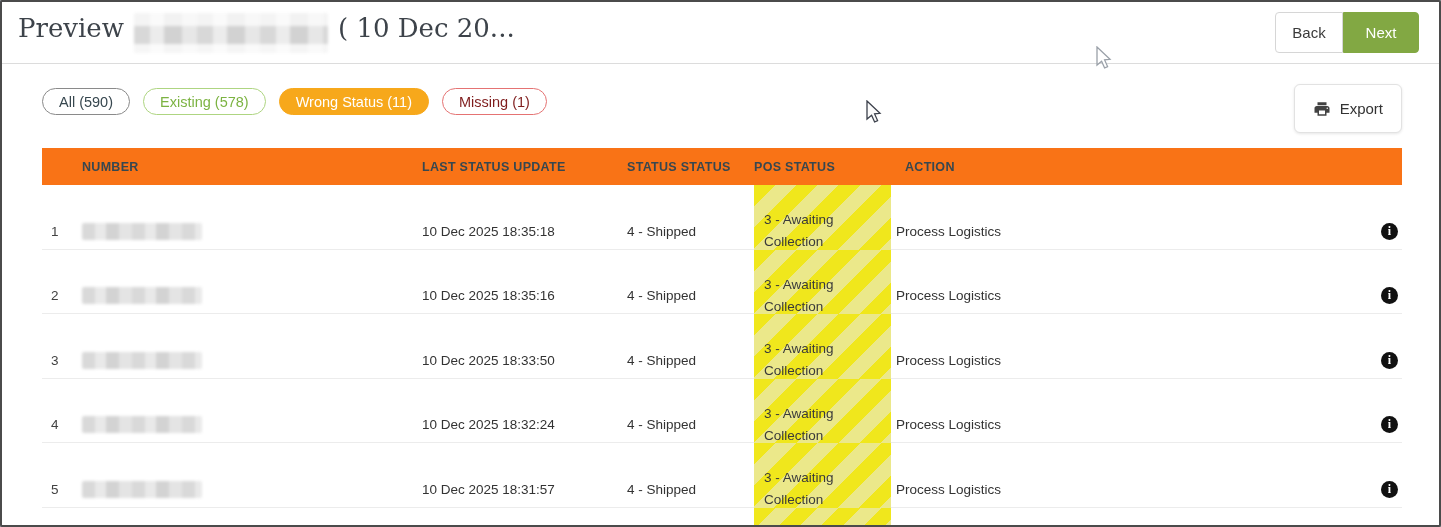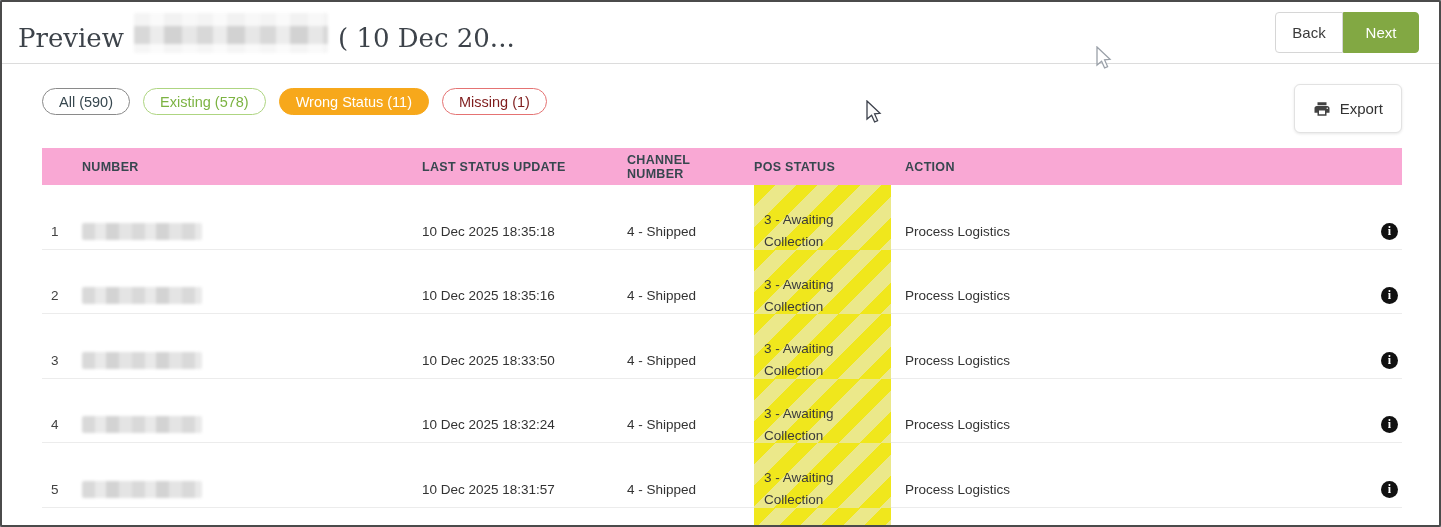--- a/index.html
+++ b/index.html
@@ -9,21 +9,21 @@
   .frame{
     position:relative; width:1441px; height:527px; overflow:hidden;
     background:#fff; border:2px solid #4b4b4b; border-radius:2px;
   }
 
   
   .topbar{
     height:62px; display:flex; align-items:center; justify-content:space-between;
     padding:0 20px 0 16px; border-bottom:1px solid #dcdcdc; background:#fff;
   }
-  .title-wrap{ display:flex; align-items:flex-end; gap:10px;
+  .title-wrap{ display:flex; align-items:flex-start; gap:10px;
     font-family:"DejaVu Serif","Liberation Serif",serif; font-size:26px; color:#3d434a; }
   .redact{ border-radius:2px; filter:blur(1.6px);
     background-image:
       repeating-linear-gradient(0deg, rgba(255,255,255,.78) 0 9px, rgba(255,255,255,0) 9px 27px, rgba(255,255,255,.72) 27px 40px),
       repeating-linear-gradient(90deg,#d8d8d8 0 16px,#ececec 16px 30px,#d2d2d2 30px 48px,#e7e7e7 48px 63px);
   }
   .redact-title{ width:194px; height:40px; }
   .nav-btns{ display:flex; }
   .btn{ font-family:"Liberation Sans",sans-serif; font-size:15px; height:41px; cursor:pointer; }
   .btn-back{ width:68px; background:#fff; border:1px solid #d6d6d6; border-radius:4px 0 0 4px; color:#3a3a3a; }
@@ -40,33 +40,33 @@
   .chip-wrong-status{ background:#f7a81b; border-color:#f7a81b; color:#fff; }
   .chip-missing{ border-color:#e57373; color:#7f1d1d; }
 
   .export-btn{ display:flex; align-items:center; gap:9px; height:49px; padding:0 18px;
     background:#fff; border:1px solid #e2e2e2; border-radius:6px; box-shadow:0 1px 3px rgba(0,0,0,.10);
     font-size:15px; color:#333; cursor:pointer; font-family:"Liberation Sans",sans-serif; }
 
   
   .table{ margin-top:15px; }
   .grid{ display:grid; grid-template-columns:40px 340px 205px 127px 137px 1fr 40px; align-items:center; }
-  .thead{ background:#f9a8d4; height:37px; font-size:12.5px; font-weight:bold; color:#37474f; letter-spacing:.3px; }
+  .thead{ background:#f97316; height:37px; font-size:12.5px; font-weight:bold; color:#37474f; letter-spacing:.3px; }
   .thead > div{ padding-right:6px; }
   .th-action{ padding-left:14px; }
   .trow{ height:64.5px; border-bottom:1px solid #ececec; font-size:13.5px; color:#333; align-items:stretch; }
   .c{ display:flex; align-items:center; }
   .idx{ padding-left:9px; color:#424242; }
   .num{ color:#2b2b2b; }
   .redact-num{ width:120px; height:17px; filter:blur(1.4px);
     background-image:repeating-linear-gradient(90deg,#d9d9d9 0 13px,#e9e9e9 13px 24px,#d3d3d3 24px 37px,#e4e4e4 37px 50px); }
   .pos{ background:repeating-linear-gradient(135deg,#f0e71c 0 15px,#ebe88a 15px 30px);
     padding:24px 10px; color:#3a3a3a; line-height:22px; align-items:flex-start; }
   .pos span{ display:block; width:92px; }
-  .act{ padding-left:14px; }
+  .act{ padding-left:5px; }
   .info{ justify-content:flex-end; padding-right:4px; }
   .info-dot{ width:17px; height:17px; border-radius:50%; background:#111; color:#fff;
     display:flex; align-items:center; justify-content:center;
     font-family:"Liberation Serif",serif; font-size:12px; font-weight:bold; cursor:pointer; }
 
   .cursor{ position:absolute; pointer-events:none; }
 </style>
 </head>
 <body>
 
@@ -109,21 +109,21 @@
         </span>
         <span>Export</span>
       </button>
     </div>
 
     <div class="table">
       <div class="grid thead">
         <div></div>
         <div>NUMBER</div>
         <div>LAST STATUS UPDATE</div>
-        <div>CHANNEL NUMBER</div>
+        <div>STATUS STATUS</div>
         <div>POS STATUS</div>
         <div class="th-action">ACTION</div>
         <div></div>
       </div>
       <div id="rows">
           <div class="grid trow">
     <div class="c idx">1</div>
     <div class="c num">
 
       <span class="redact redact-num"></span>

